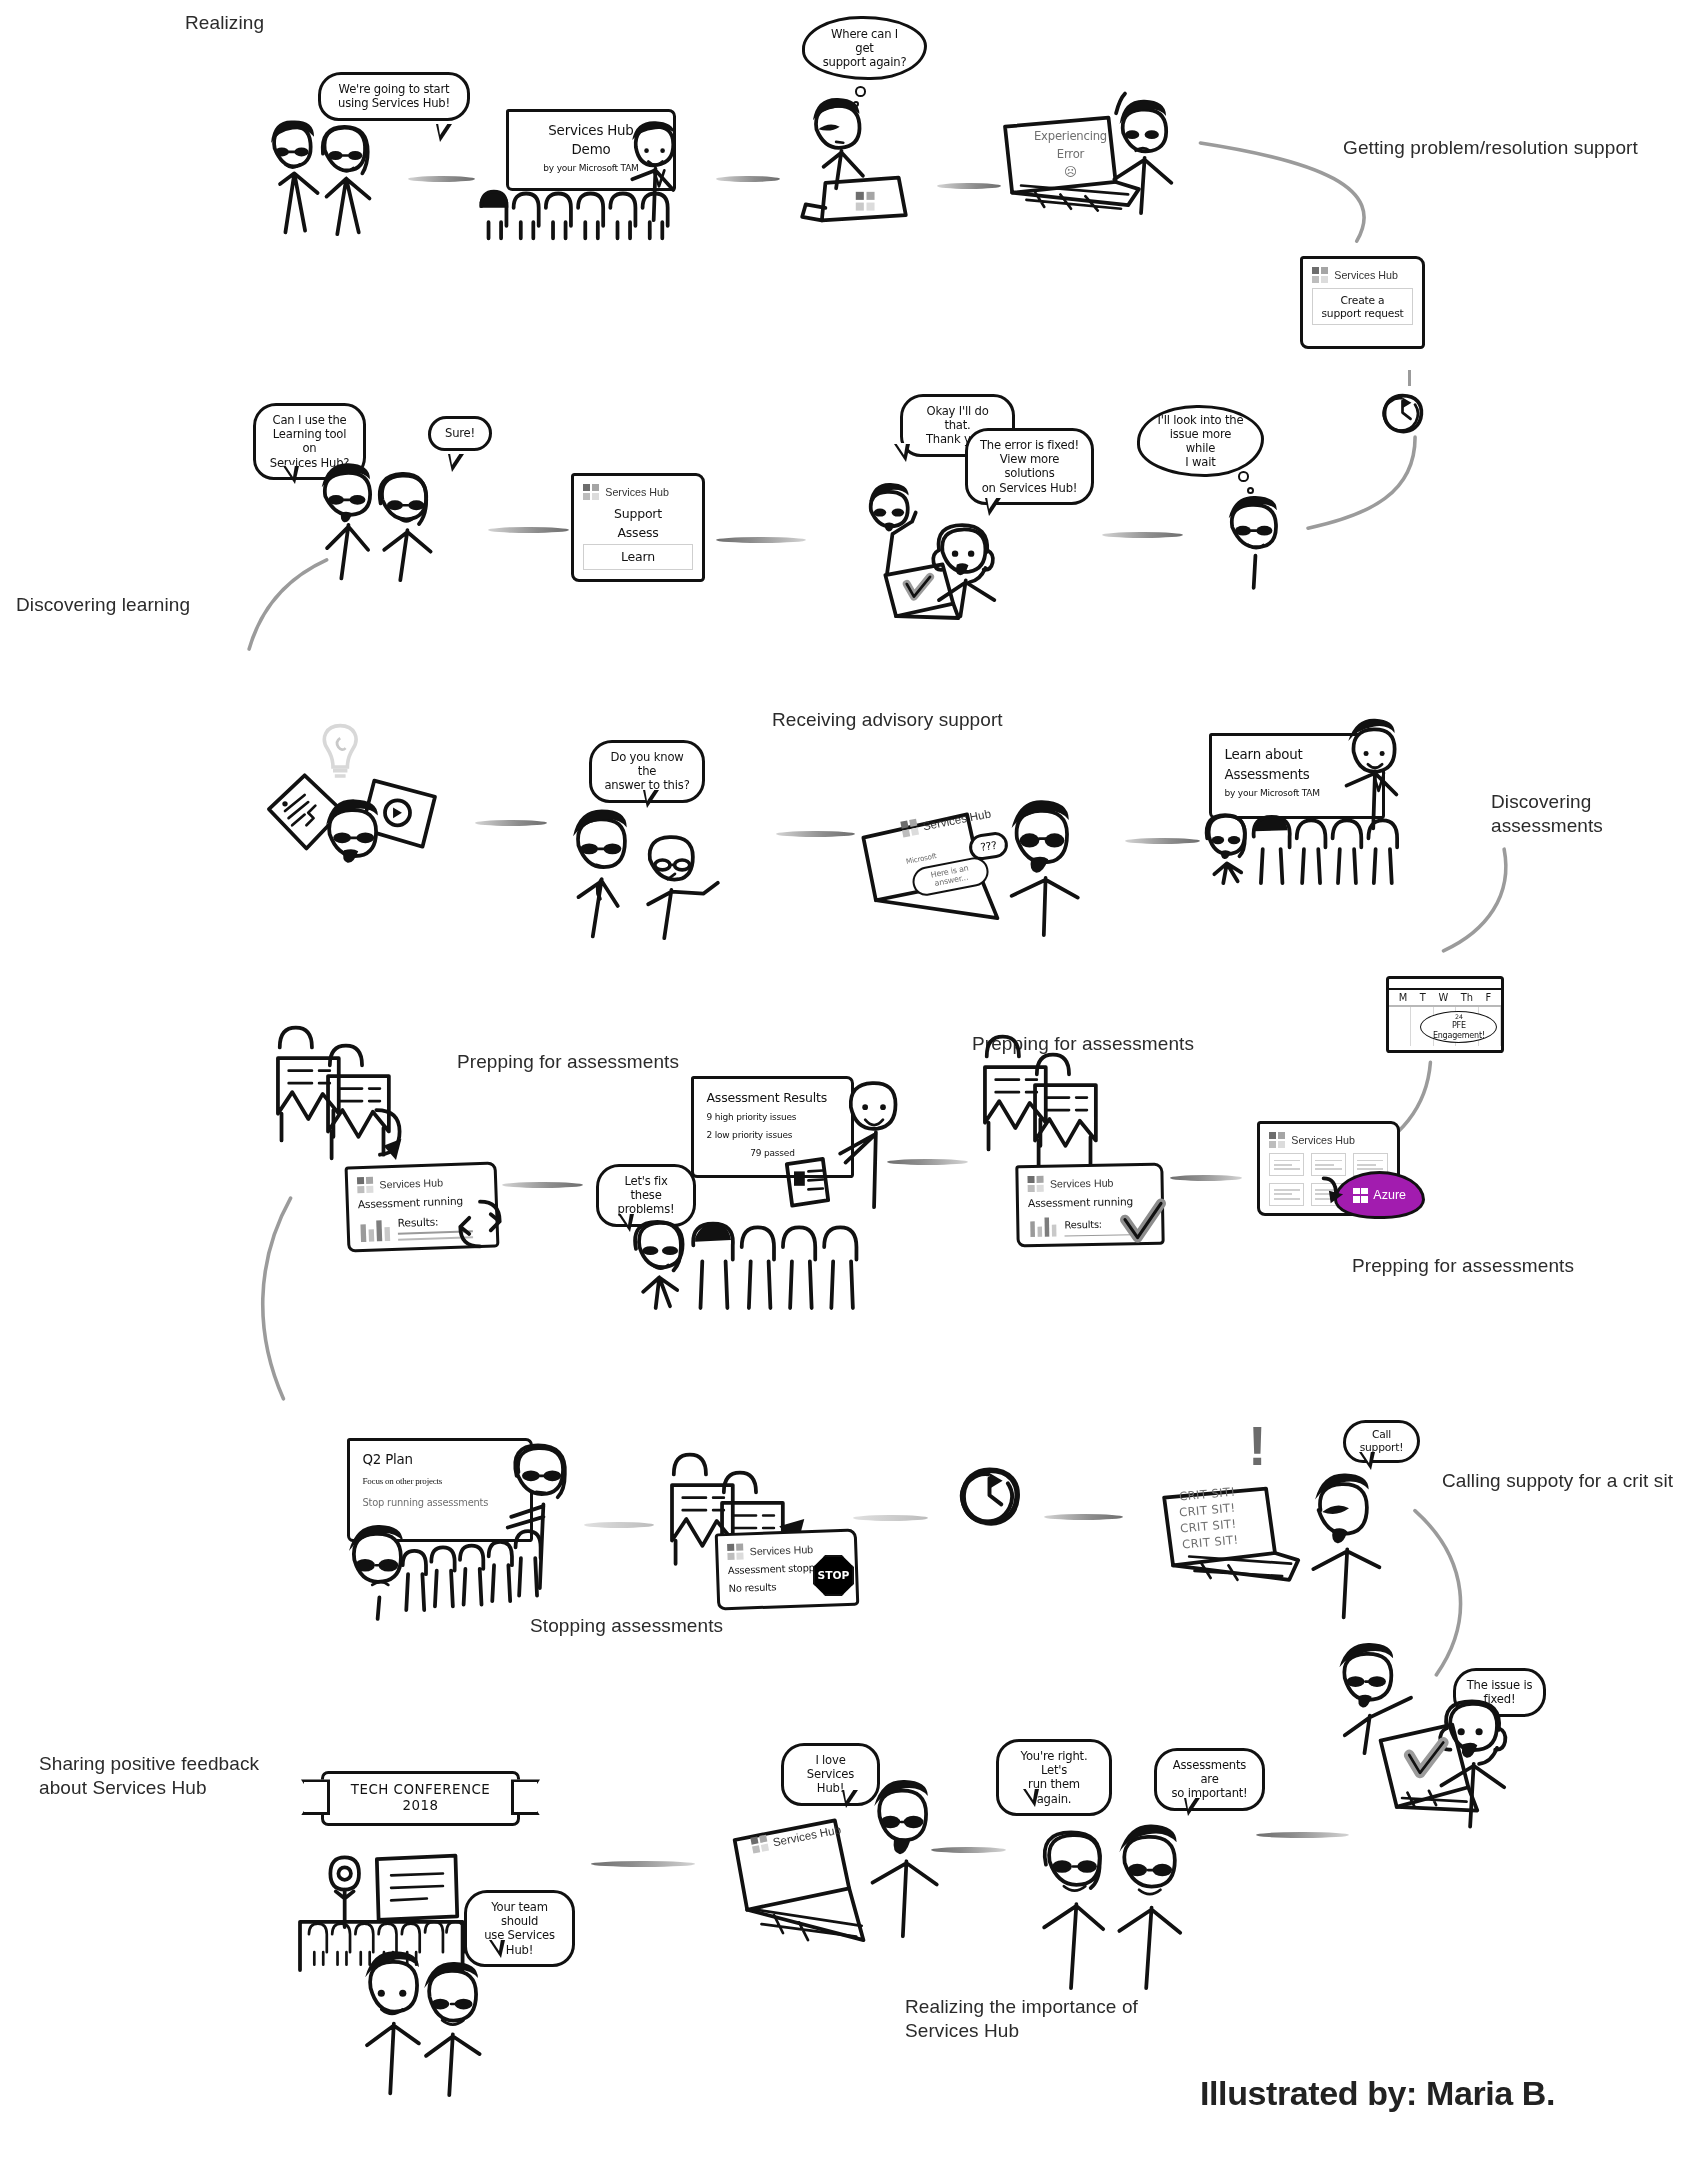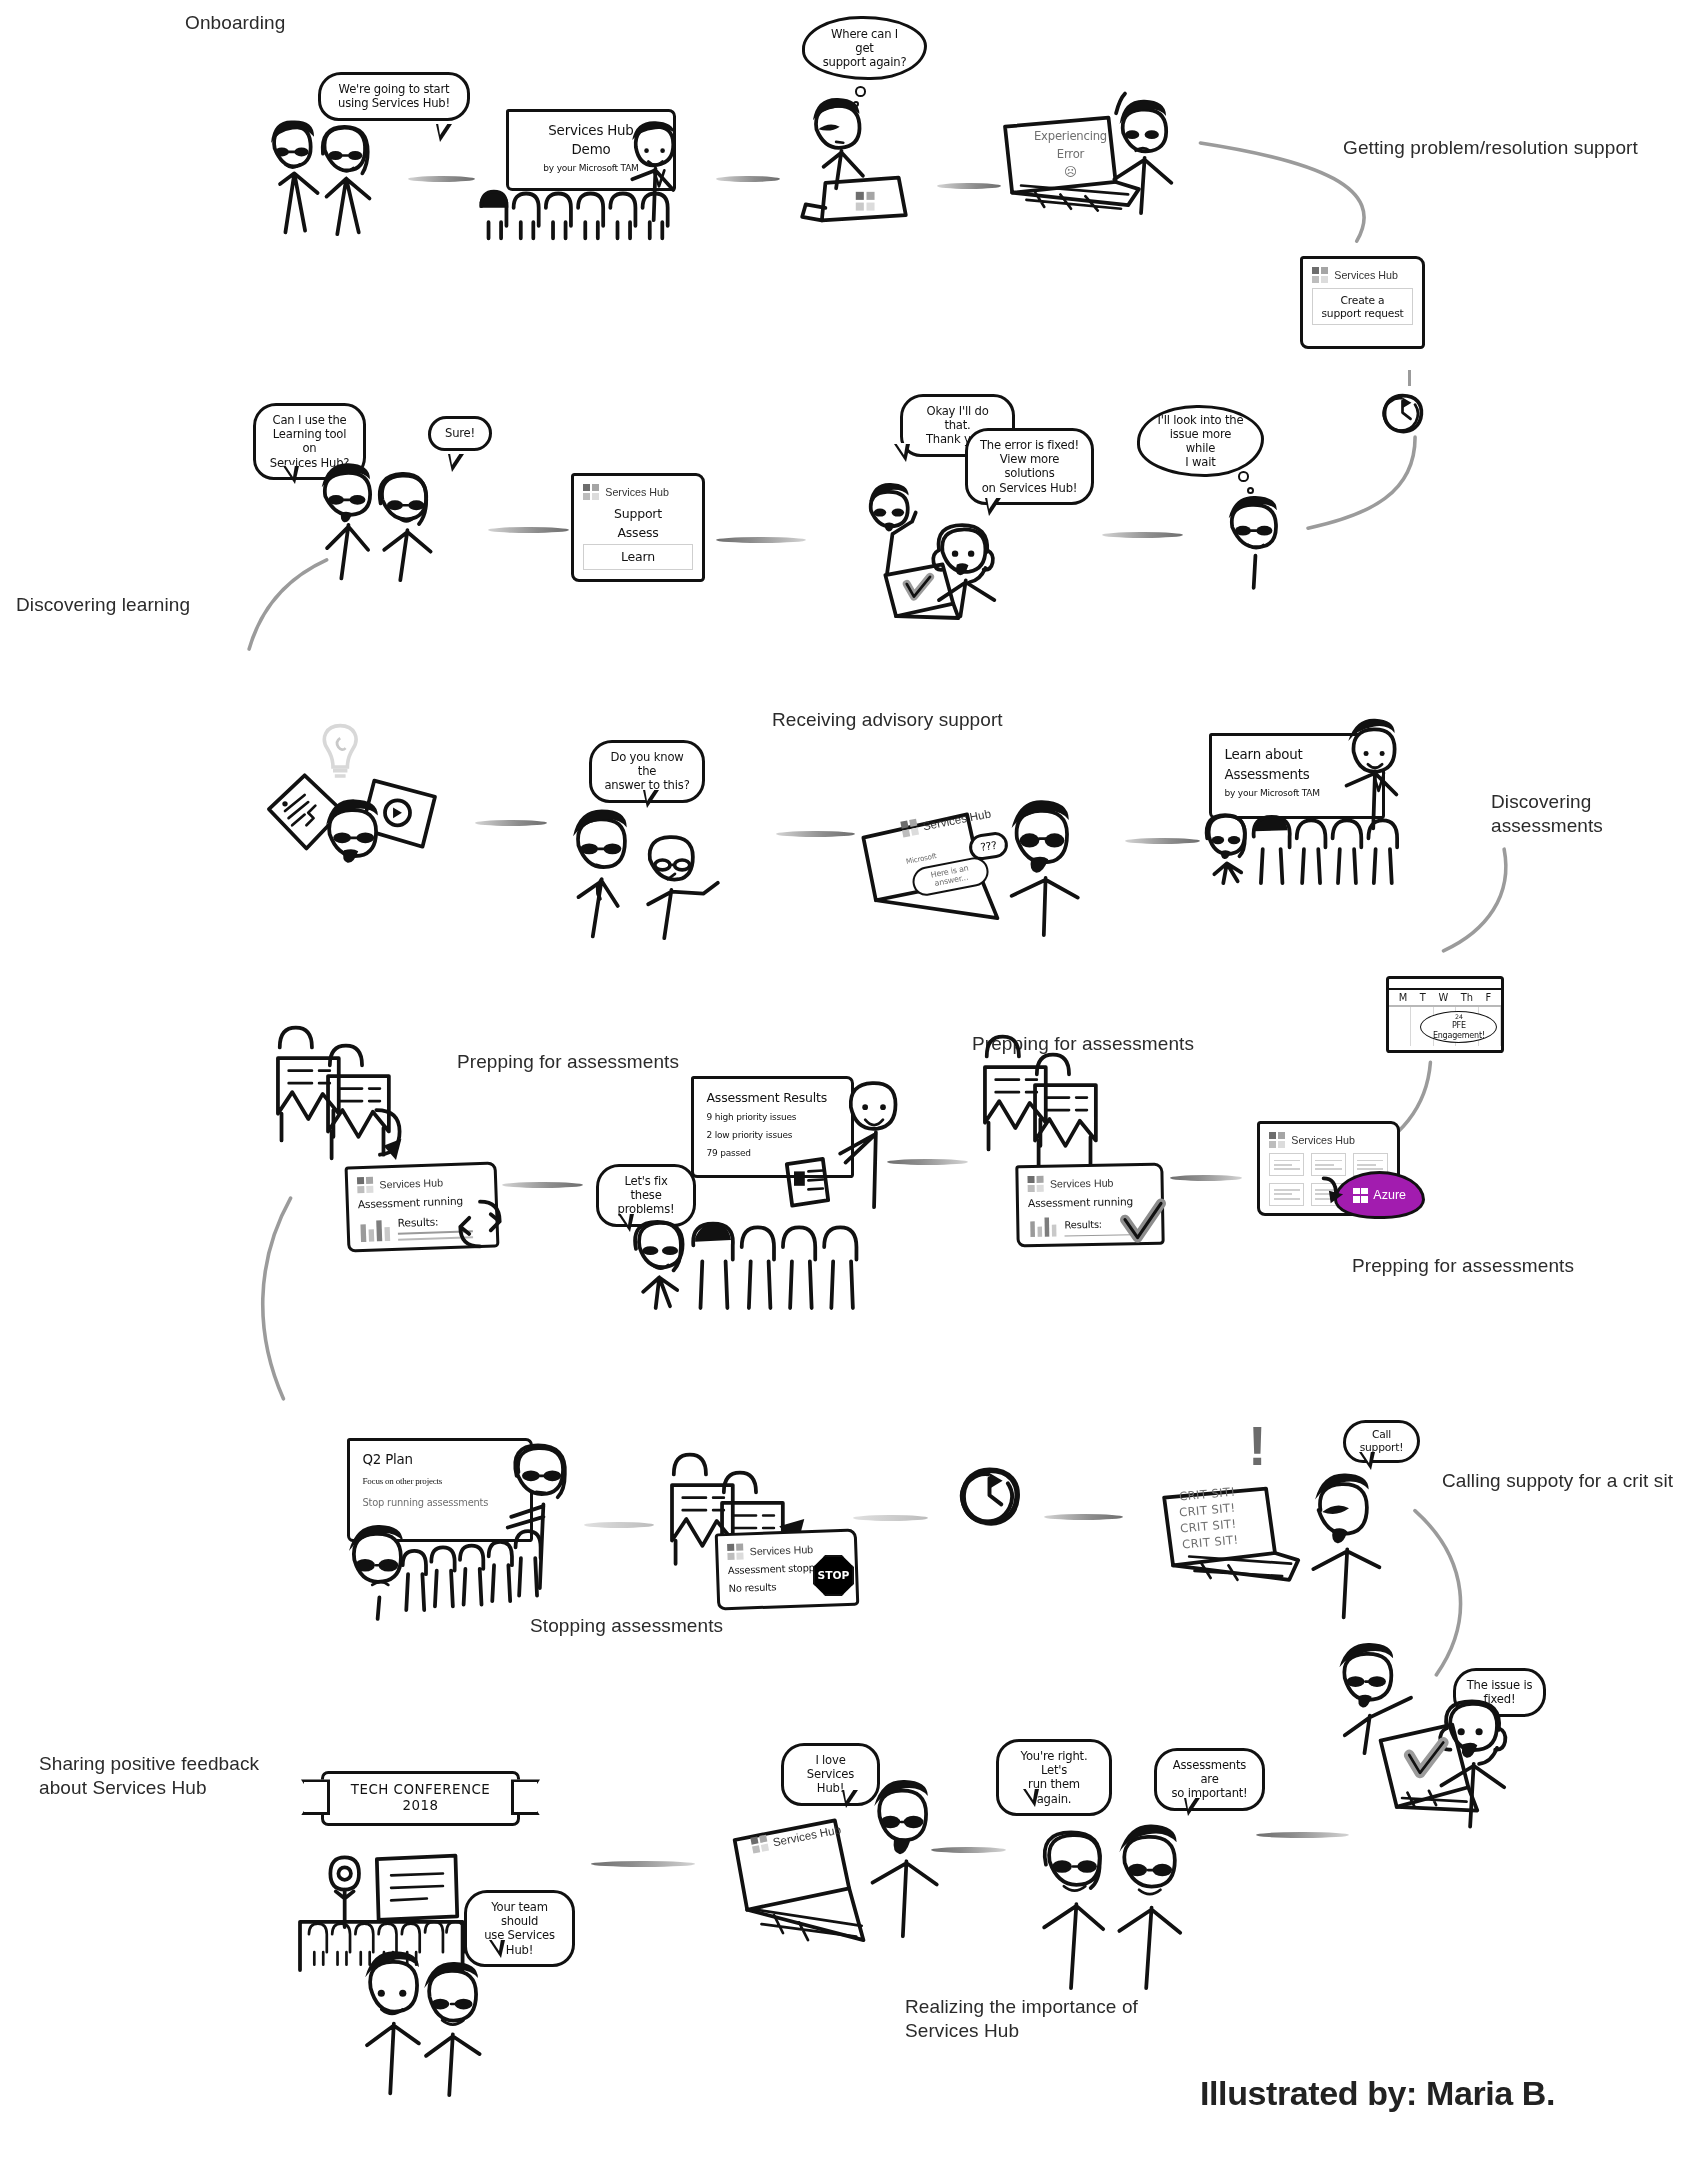--- a/index.html
+++ b/index.html
@@ -193,21 +193,21 @@
     background:#fff; border:3.6px solid #111;
   }
   .ribbon::before{ left:-23px; clip-path:polygon(0 0,100% 0,100% 100%,0 100%,40% 50%); }
   .ribbon::after { right:-23px; clip-path:polygon(0 0,100% 0,60% 50%,100% 100%,0 100%); }
 </style>
 </head>
 <body>
 
 <div id="stage">
 
-  <div class="abs stage-label" style="left:185px; top:10.7px;">Onboarding</div>
+  <div class="abs stage-label" style="left:185px; top:10.7px;">Realizing</div>
 
   <div class="abs" style="left:318px; top:72px; width:152px;">
     <div class="bubble" style="width:152px;">
       <div class="hand" style="white-space: pre-line;">We're going to start
 using Services Hub!</div>
     </div>
     <div class="bubble-tail tail-dl" style="left:118px; top:52px;"></div>
   </div>
   <svg class="abs fig" style="left:255px; top:116px;" width="161" height="121" viewBox="0 0 180 135">
 
@@ -642,21 +642,21 @@
     <path class="ink" d="M38 12 q22 0 22 22 M60 34 l-10 -8 M60 34 l-10 10"></path>
     <path class="ink" d="M38 62 q-22 0 -22 -22 M16 40 l10 8 M16 40 l10 -10"></path>
   </svg>
 
   <div class="abs arrow" style="left:502px; top:1182px; width:81px;"></div>
 
   <div class="abs board" style="left:691px; top:1076px; width:163px; height:102px;">
     <div class="hand" style="font-size:12.5px; text-align:left;">Assessment Results</div>
     <div class="hand" style="font-size:9px; text-align:left; margin-top:7.2px;">9 high priority issues</div>
     <div class="hand" style="font-size:9px; text-align:left; margin-top:7.2px;">2 low priority issues</div>
-    <div class="hand" style="font-size:9px; text-align:left; margin-top:7.2px;">79 passed</div>
+    <div class="hand" style="font-size:9px; text-align:center; margin-top:7.2px;">79 passed</div>
   </div>
   <svg class="abs fig" style="left:833px; top:1075px;" width="125" height="134" viewBox="0 0 140 150">
     <path class="white-fill" d="M20 36 q-2 -26 24 -27 q26 -1 26 24 q0 24 -20 27 q-24 3 -30 -24z"></path>
     <circle cx="36" cy="36" r="3.2" fill="#111"></circle>
       <circle cx="56" cy="36" r="3.2" fill="#111"></circle>
     <path class="ink-thin" d="M36 50 q10 12 20 0"></path>
     <path class="ink" d="M48 64 L46 148 M48 66 L8 88 M48 66 L14 98"></path>
   </svg>
   <svg class="abs fig" style="left:776px; top:1148px;" width="63" height="63" viewBox="0 0 70 70">
     <path class="ink" d="M12 18 L52 12 L58 58 L18 64 Z" fill="#fff"></path>

